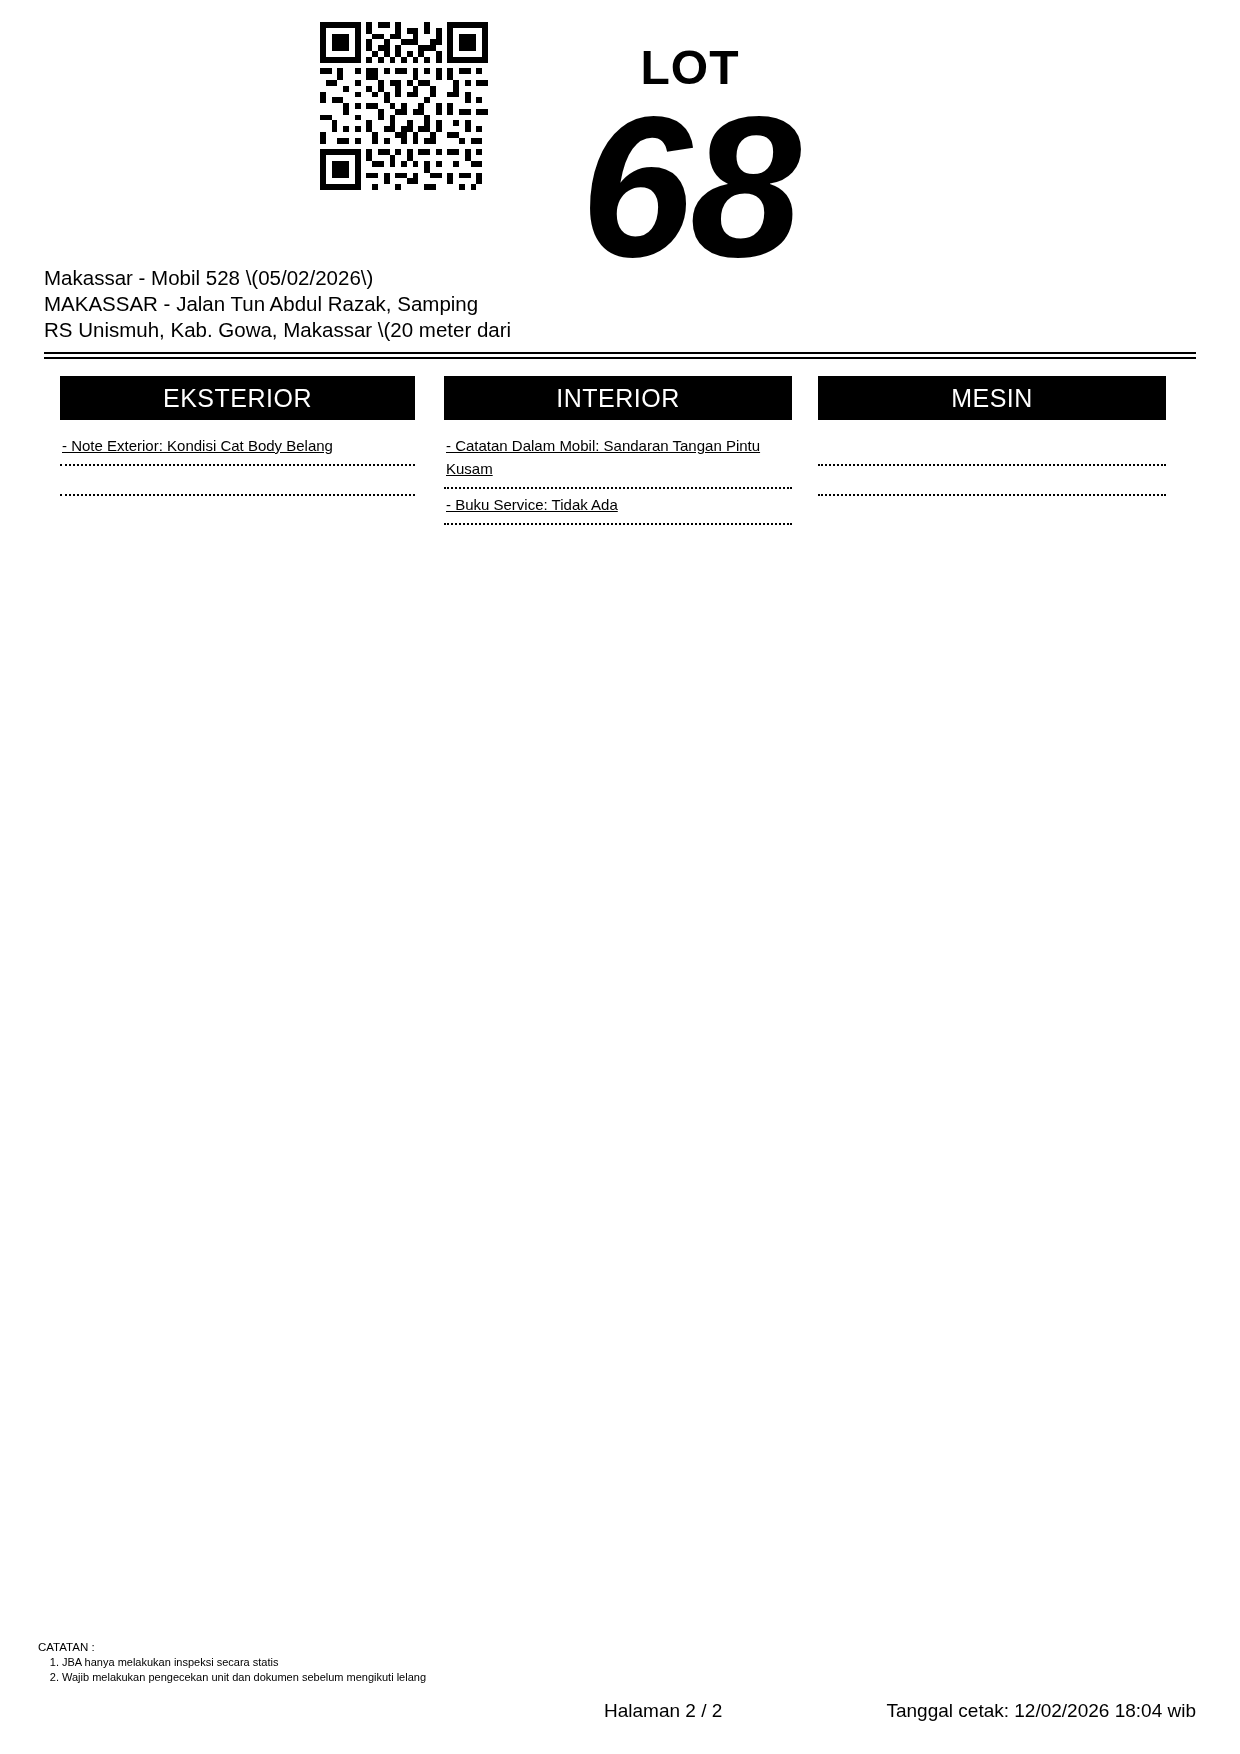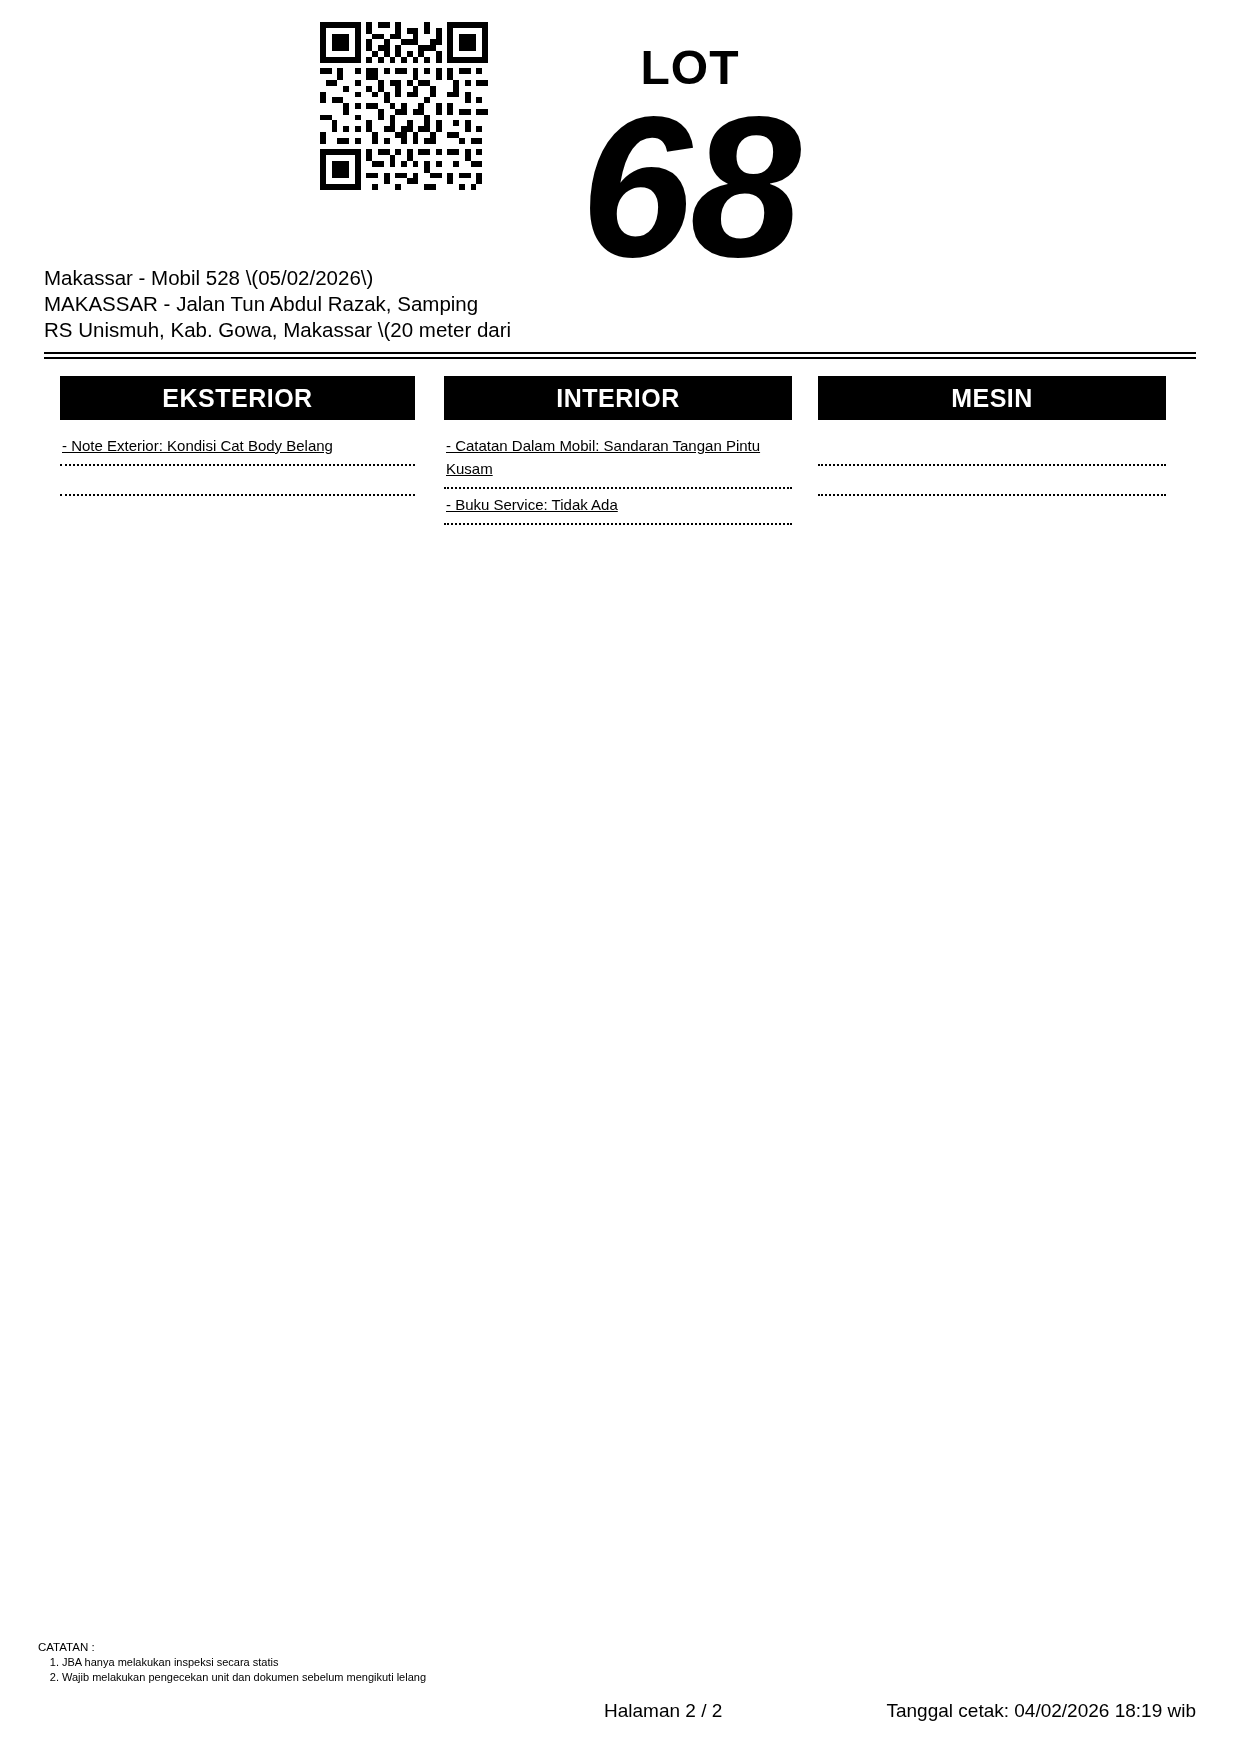--- a/index.html
+++ b/index.html
@@ -93,21 +93,21 @@
     top: 0;
   }
   .col-1 { left: 60px;  width: 355px; }
   .col-2 { left: 444px; width: 348px; }
   .col-3 { left: 818px; width: 348px; }
 
   .col-title {
     background: #000000;
     color: #ffffff;
     font-size: 25px;
-    font-weight: bold;
+    font-weight: normal;
     text-align: center;
     line-height: 44px;
     height: 44px;
     letter-spacing: 0.5px;
   }
 
   .notes {
     margin-top: 10px;
   }
   .note-item {
@@ -362,15 +362,15 @@
 
   <div class="catatan">
     <div class="ct-head">CATATAN :</div>
     <ol>
       <li>JBA hanya melakukan inspeksi secara statis</li>
       <li>Wajib melakukan pengecekan unit dan dokumen sebelum mengikuti lelang</li>
     </ol>
   </div>
 
   <div class="footer-line page-num">Halaman 2 / 2</div>
-  <div class="footer-line print-date">Tanggal cetak: 04/02/2026 18:19 wib</div>
+  <div class="footer-line print-date">Tanggal cetak: 12/02/2026 18:04 wib</div>
 
 </div>
 
 </body></html>

